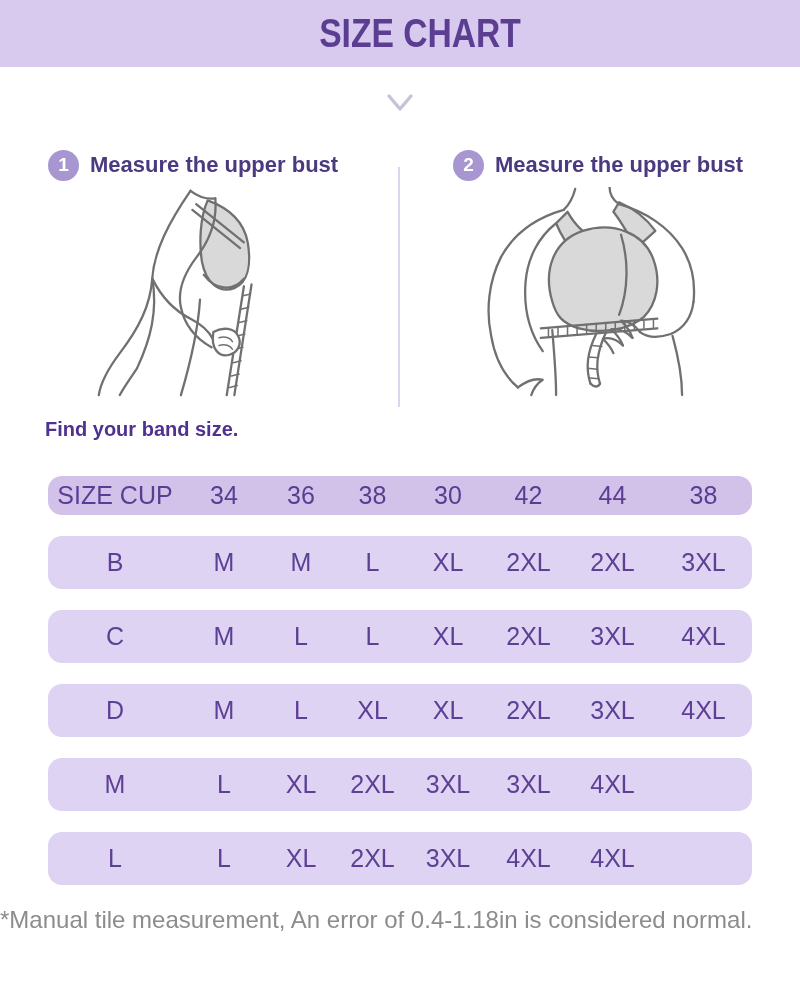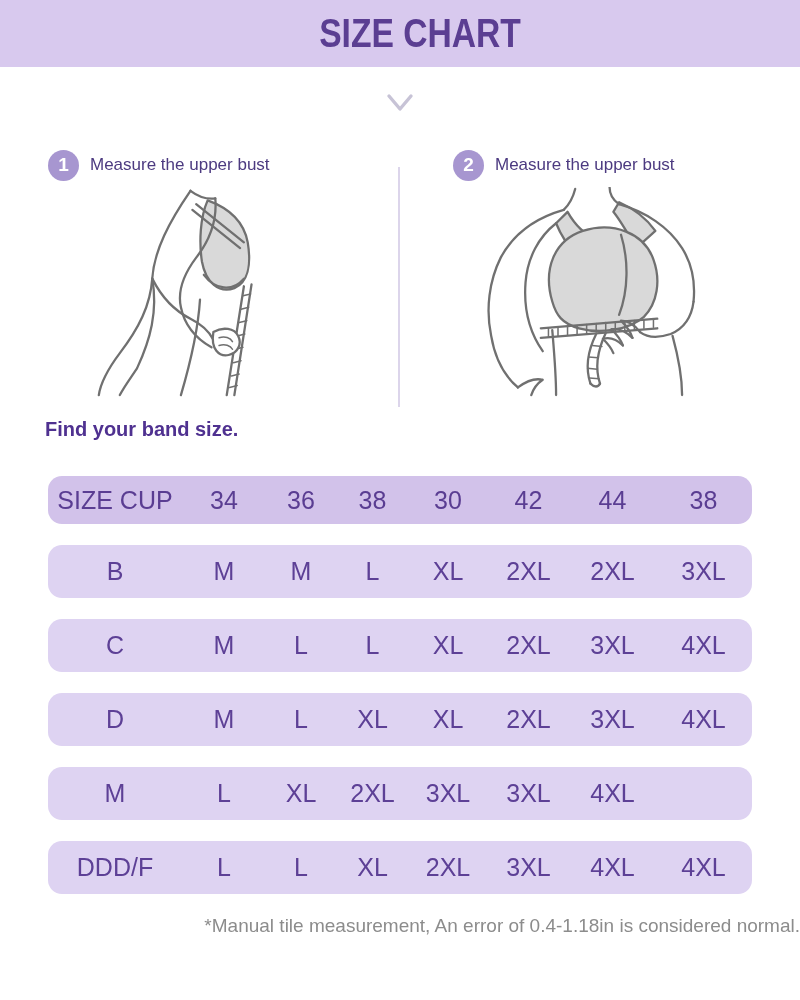--- a/index.html
+++ b/index.html
@@ -15,34 +15,34 @@
   }
   .chevron-wrap{display:flex;justify-content:center;margin-top:26px;height:22px;}
   .measure{position:relative;}
   .steps{display:flex;margin-top:32px;height:36px;}
   .step{flex:1;display:flex;align-items:center;gap:11px;padding-left:48px;box-sizing:border-box;}
   .step.second{padding-left:58px;}
   .badge{
     width:31px;height:31px;border-radius:50%;background:#a796d0;color:#ffffff;
     font-size:19px;font-weight:bold;display:flex;align-items:center;justify-content:center;flex:none;
   }
-  .step-label{font-size:17px;color:#4c3a80;font-weight:400;white-space:nowrap;}
+  .step-label{font-size:22px;color:#4c3a80;font-weight:700;white-space:nowrap;}
   .divider{position:absolute;left:398px;top:20px;width:2px;height:240px;background:#dcd5eb;}
   .figures{display:flex;margin-top:4px;height:212px;}
   .figure{flex:1;display:flex;justify-content:center;align-items:flex-start;}
   .band-heading{margin:16px 0 0 45px;font-size:20px;line-height:29px;font-weight:bold;color:#4f3190;}
   .size-table{margin:32px 48px 0;}
   .trow{
     display:grid;grid-template-columns:134px 84px 70px 73px 78px 83px 85px 97px;
     align-items:center;height:53px;border-radius:14px;background:#ded3f2;
     margin-bottom:21px;color:#5d4096;font-size:25px;text-align:center;
   }
-  .trow.thead{background:#d2c2ea;height:48px;color:#5a3d92;}
+  .trow.thead{background:#d2c2ea;height:39px;color:#5a3d92;}
   .cell{display:block;}
-  .footnote{margin:2px 0 0;text-align:right;color:#8c8c8c;font-size:19px;}
+  .footnote{margin:2px 0 0;text-align:left;color:#8c8c8c;font-size:24px;}
 </style>
 </head>
 <body>
 
 <div>
 
   <header class="banner">
     <span class="banner-title">SIZE CHART</span>
   </header>
 
@@ -170,21 +170,20 @@
       <span class="cell">M</span>
       <span class="cell">L</span>
       <span class="cell">XL</span>
       <span class="cell">2XL</span>
       <span class="cell">3XL</span>
       <span class="cell">3XL</span>
       <span class="cell">4XL</span>
     </div>
 
     <div class="trow">
-      <span class="cell">DDD/F</span>
       <span class="cell">L</span>
       <span class="cell">L</span>
       <span class="cell">XL</span>
       <span class="cell">2XL</span>
       <span class="cell">3XL</span>
       <span class="cell">4XL</span>
       <span class="cell">4XL</span>
     </div>
   </section>
 

